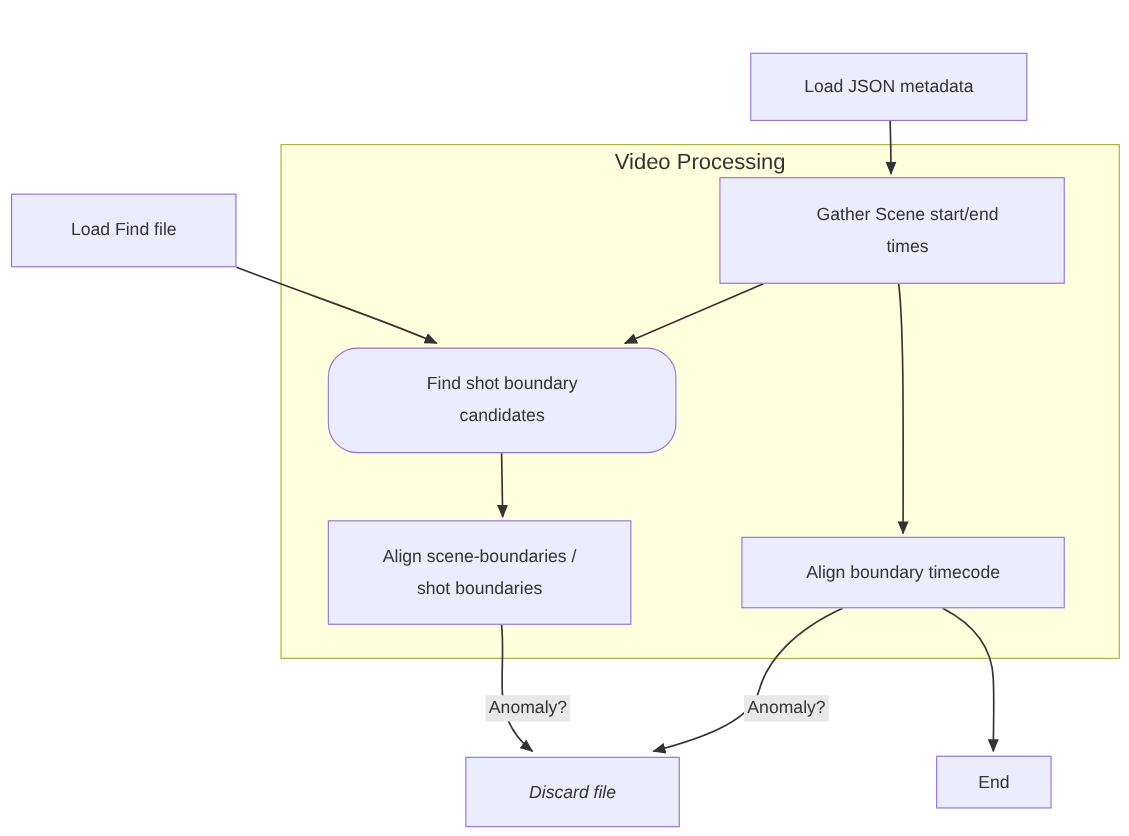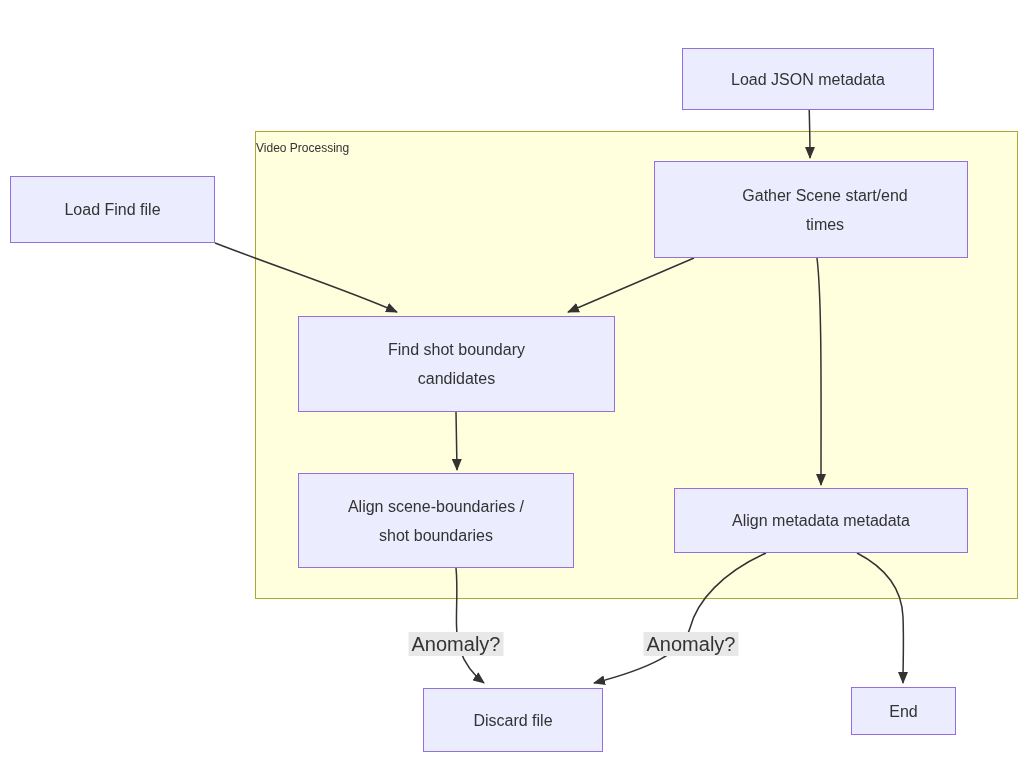--- a/index.html
+++ b/index.html
@@ -17,39 +17,41 @@
     background: var(--cluster_fill, #FFFFDE);
     border: 1px solid var(--cluster_border, #AAAA33);
     z-index: 0;
     box-sizing: border-box;
   }
   .cluster-title {
     position: absolute;
     top: 5px;
     left: 0;
     width: 100%;
-    font-size: 12px;
+    text-align: center;
+    font-size: 20px;
     line-height: 22px;
     color: var(--text_color, #333333);
   }
   svg.edge-layer {
     position: absolute;
     left: 0; top: 0;
     z-index: 1;
   }
   .edge-label {
     position: absolute;
     transform: translate(-50%, -50%);
     background: var(--label_bg, #E8E8E8);
     color: var(--text_color, #333333);
-    font-size: 20px;
+    font-size: 16px;
     line-height: 24px;
     padding: 0 3px;
     z-index: 2;
     white-space: nowrap;
+    margin-left: 24px;
   }
   .node {
     position: absolute;
     background: var(--node_fill, #ECECFF);
     border: 1px solid var(--node_border, #9370DB);
     box-sizing: border-box;
     display: flex;
     align-items: center;
     justify-content: center;
     text-align: center;
@@ -99,35 +101,35 @@
 
   <div class="node" style="left:10px; top:176px; width:205px; height:67px;">
     <span class="node-label">Load Find file</span>
   </div>
 
   <div class="node" style="left:654px; top:161px; width:314px; height:97px;padding-left:28px;">
     <span class="node-label">Gather Scene start/end
 times</span>
   </div>
 
-  <div class="node" style="left:298px; top:316px; width:317px; height:96px;">
+  <div class="node" style="left:298px; top:316px; width:317px; height:96px;border-radius:27px;">
     <span class="node-label">Find shot boundary
 candidates</span>
   </div>
 
   <div class="node" style="left:298px; top:473px; width:276px; height:95px;">
     <span class="node-label">Align scene-boundaries /
 shot boundaries</span>
   </div>
 
   <div class="node" style="left:674px; top:488px; width:294px; height:65px;">
-    <span class="node-label">Align metadata metadata</span>
+    <span class="node-label">Align boundary timecode</span>
   </div>
 
-  <div class="node" style="left:423px; top:688px; width:180px; height:64px;">
+  <div class="node" style="left:423px; top:688px; width:195px; height:64px;font-style:italic;">
     <span class="node-label">Discard file</span>
   </div>
 
   <div class="node" style="left:851px; top:687px; width:105px; height:48px;">
     <span class="node-label">End</span>
   </div>
 
 </div>
 
 </body></html>

